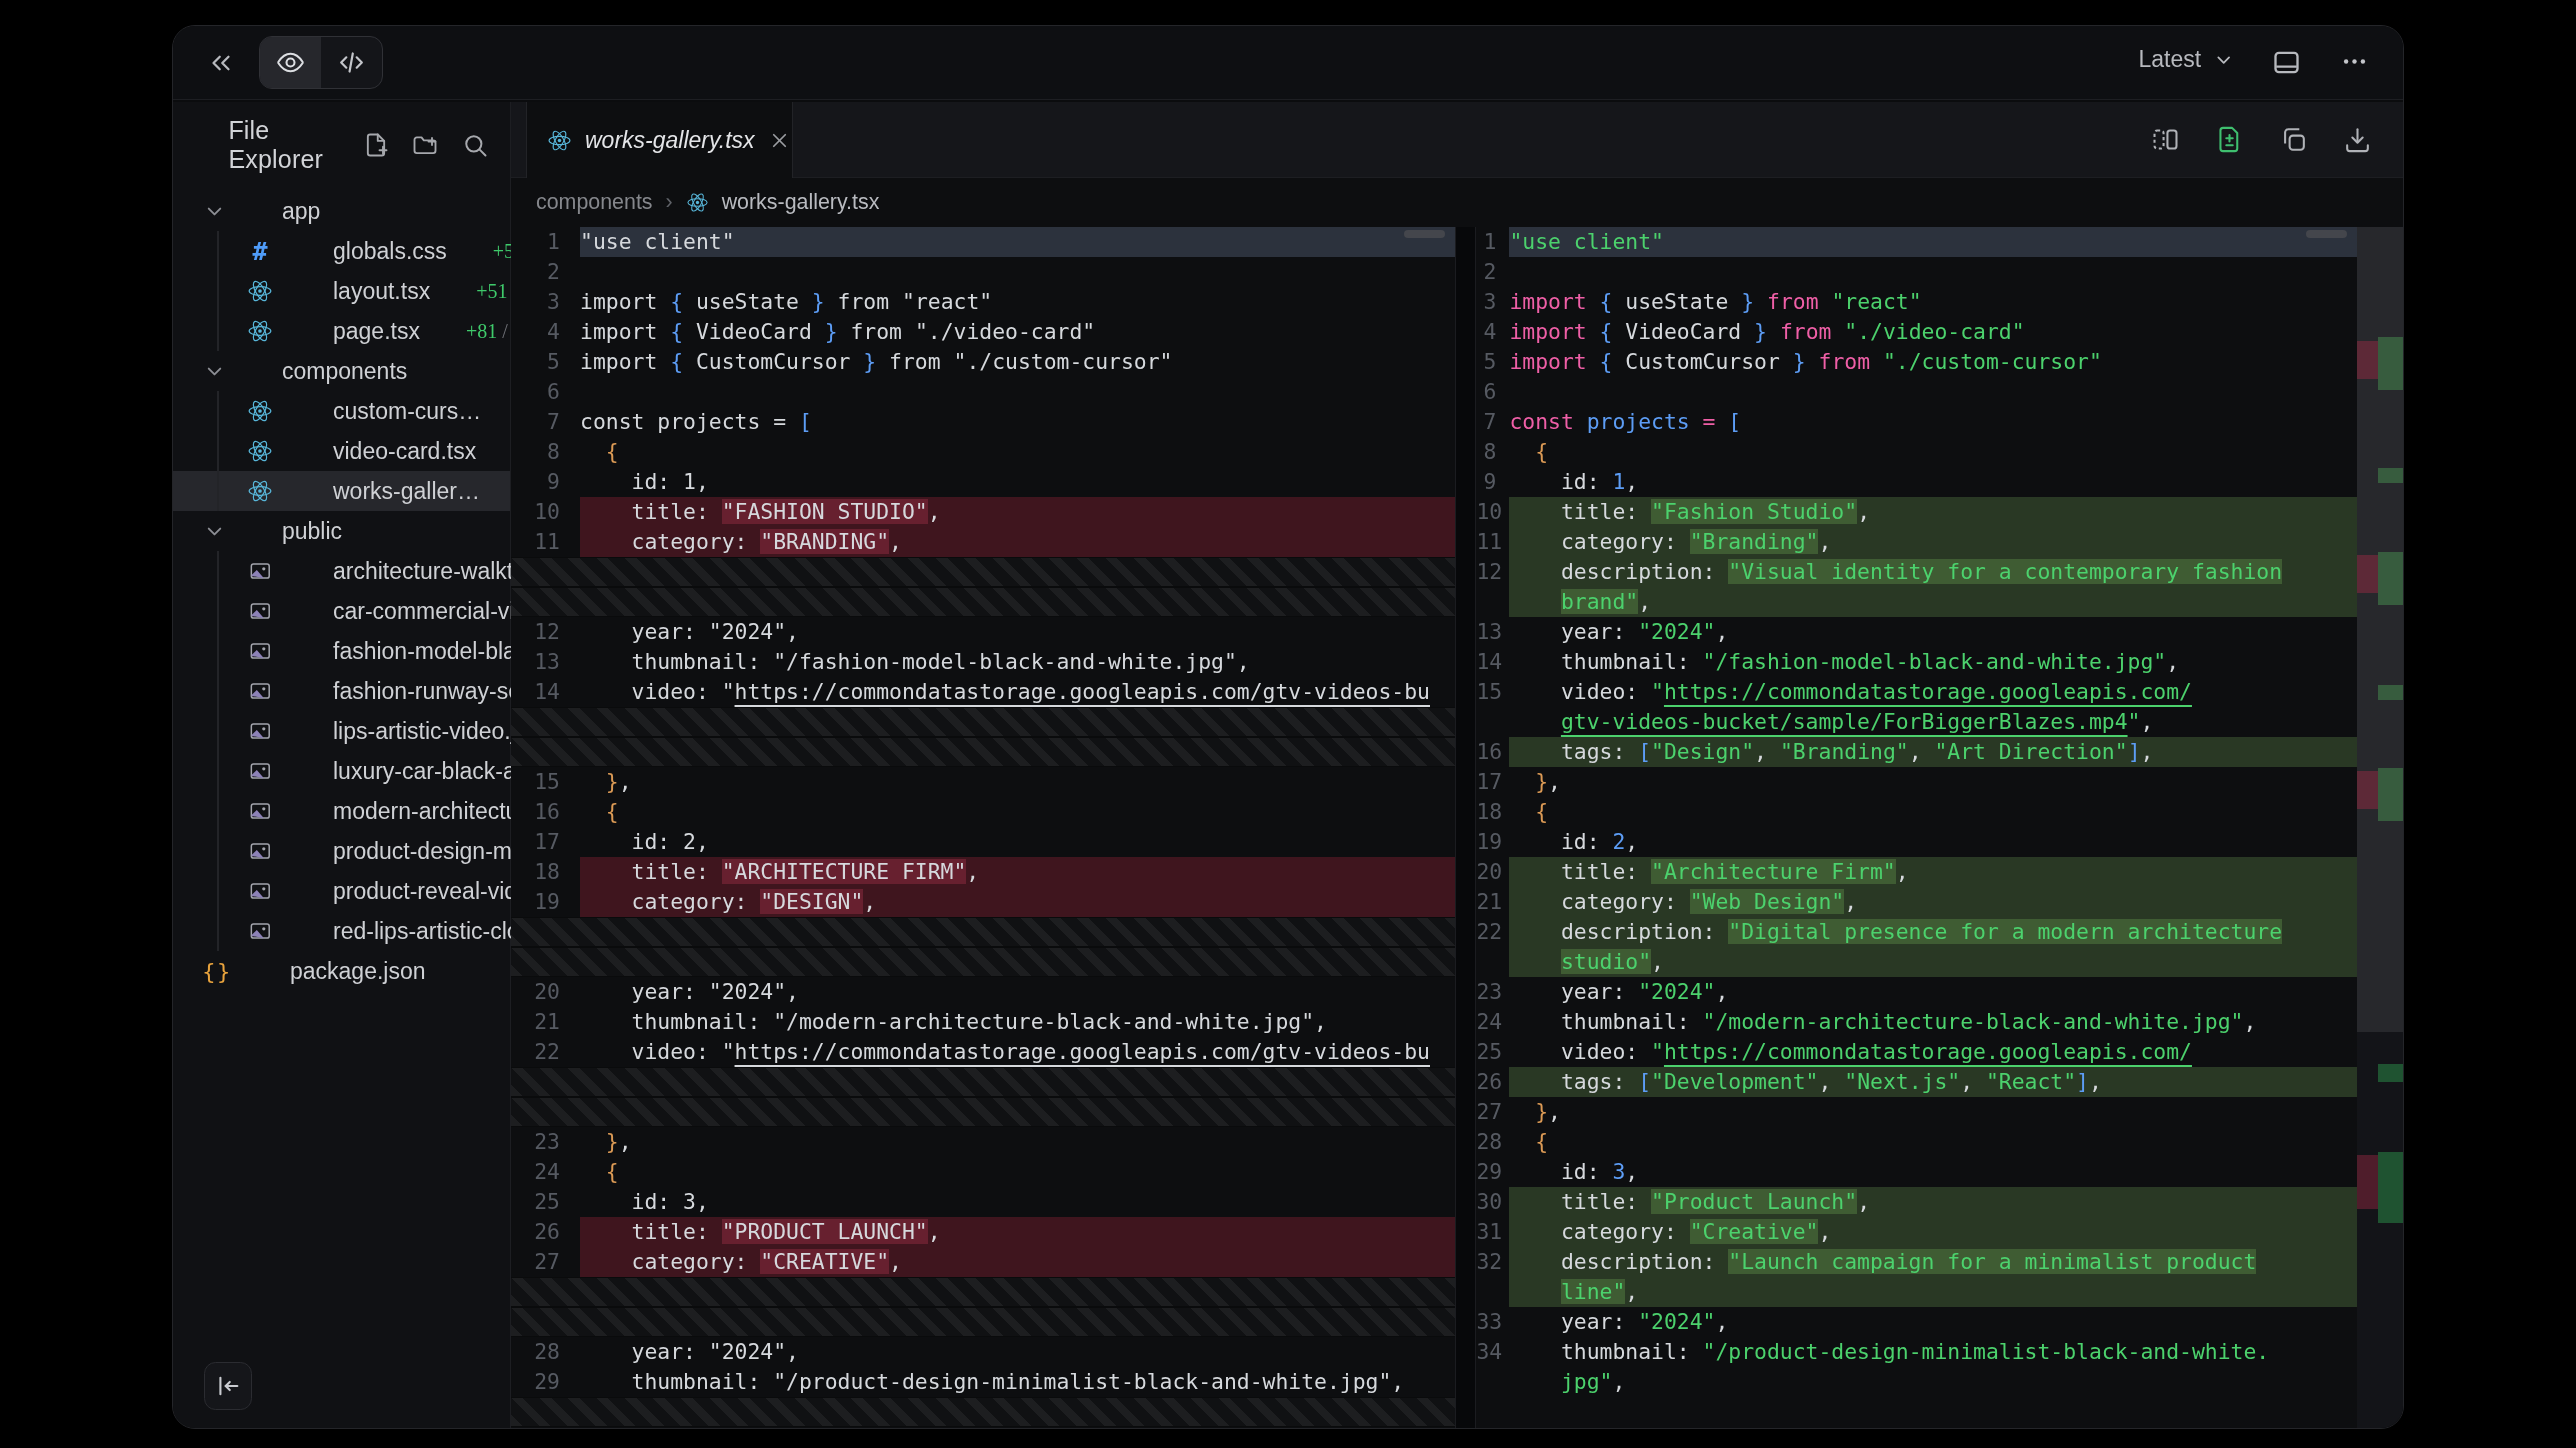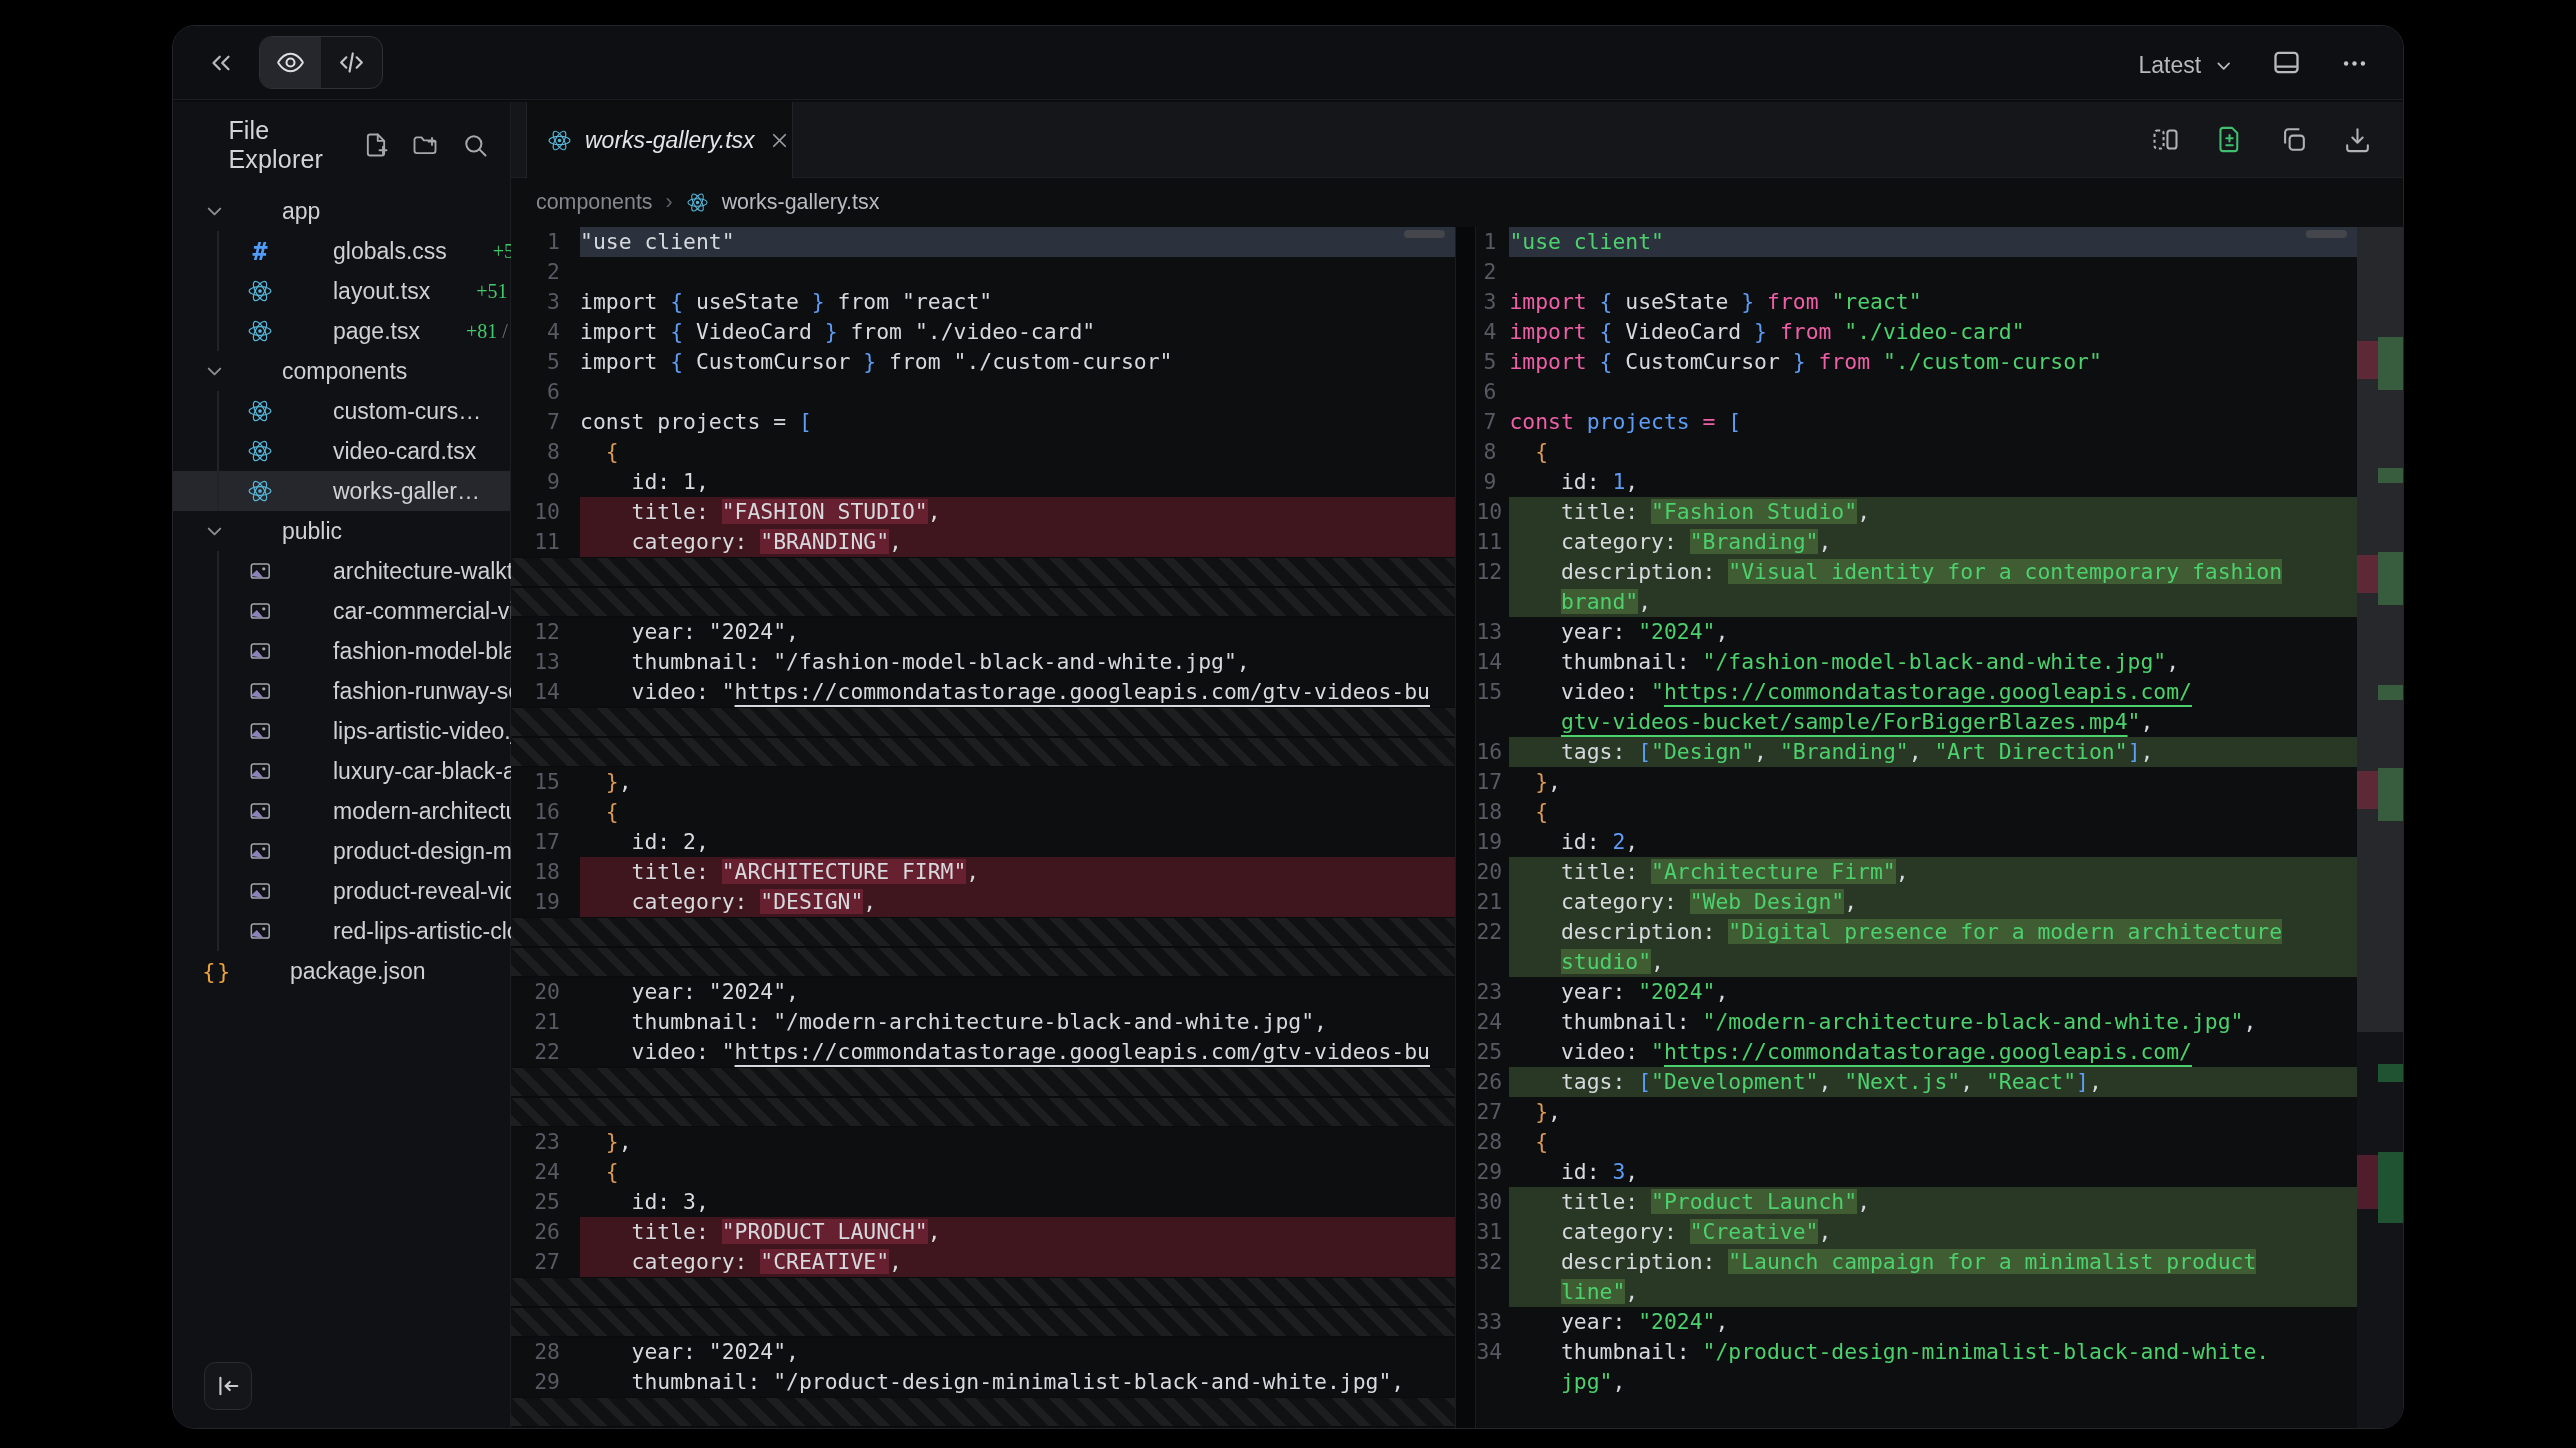--- a/index.html
+++ b/index.html
@@ -4,21 +4,21 @@
 <style>
   * { margin:0; padding:0; box-sizing:border-box; }
   html,body { width:2576px; height:1449px; background:#000; overflow:hidden;
               font-family:"Liberation Sans", sans-serif; }
   .window { position:absolute; left:172px; top:25px; width:2232px; height:1404px;
             background:#0b0c0e; border:1.6px solid #242529; border-radius:23px; overflow:hidden; }
   
   .toolbar { height:74px; background:#0e0f12; border-bottom:1.6px solid #1d1e22;
              display:flex; align-items:center; padding:0 33px; }
   .tb-left { display:flex; align-items:center; gap:23px; }
-  .tb-right { margin-left:auto; display:flex; align-items:flex-end; gap:36px; }
+  .tb-right { margin-left:auto; display:flex; align-items:flex-start; gap:36px; }
   .icon-btn { background:none; border:none; cursor:pointer; display:flex; align-items:center;
               justify-content:center; color:#b7b9be; }
   .toggle { display:flex; border:1.6px solid #303136; border-radius:13px; overflow:hidden; background:#141519; }
   .toggle .seg { width:61px; height:51px; display:flex; align-items:center; justify-content:center; }
   .toggle .seg.on { background:#26272c; }
   .latest { display:flex; align-items:center; gap:11.5px; color:#b7b9be; font-size:23px; cursor:pointer; }
   
   .body-row { position:absolute; top:76px; bottom:0; left:0; right:0; display:flex; }
   
   .sidebar { width:338px; background:#101114; border-right:1.6px solid #1d1e22; position:relative; flex:none; }

